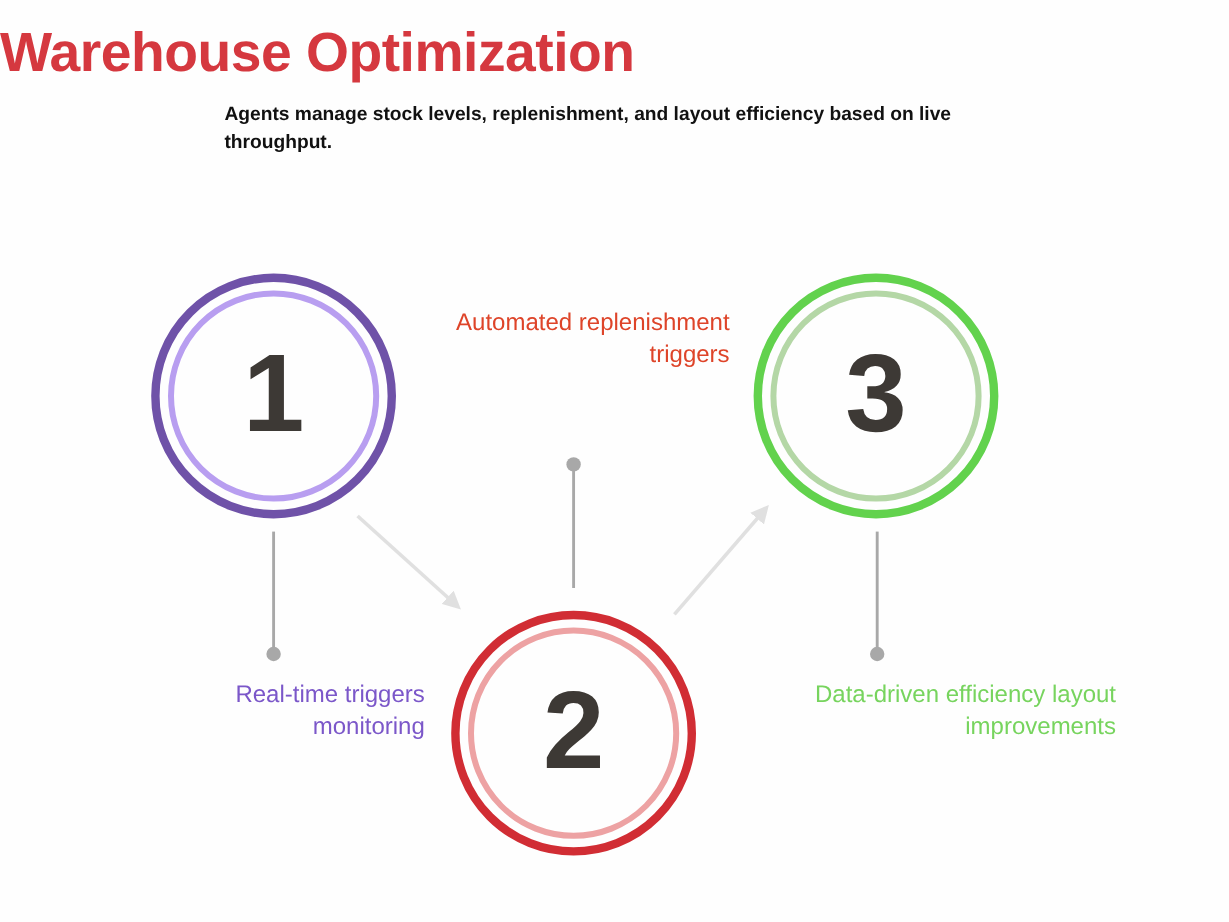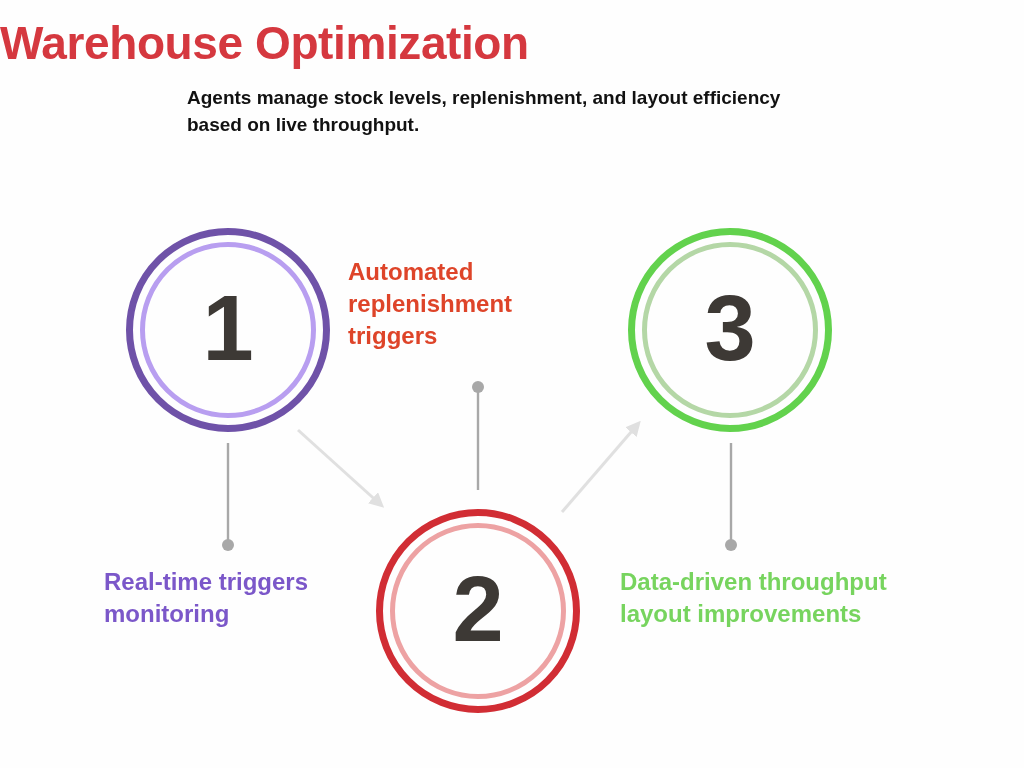--- a/index.html
+++ b/index.html
@@ -33,21 +33,21 @@
     font-size: 46px;
     font-weight: bold;
     color: #d5383f;
     letter-spacing: -0.4px;
     line-height: 1.12;
     margin: 0;
   }
   .subtitle {
     margin: 14px auto 0 auto;
     width: 650px;
-    font-size: 19px;
+    font-size: 16px;
     font-weight: bold;
     color: #111111;
     line-height: 1.44;
   }
 
   
   .connectors {
     position: absolute;
     left: 0;
     top: 0;
@@ -90,23 +90,23 @@
     box-sizing: border-box;
   }
 
   #node-1 { left: 126px; top: 228px; }
   #node-2 { left: 376px; top: 509px; }
   #node-3 { left: 628px; top: 228px; }
 
   
   .caption {
     position: absolute;
-    text-align: left;
-    font-size: 24px;
-    font-weight: bold;
+    text-align: right;
+    font-size: 20px;
+    font-weight: normal;
     line-height: 1.33;
   }
   #caption-1 { left: 104px;  top: 566px; width: 250px; }
   #caption-2 { left: 348px;  top: 256px; width: 260px; }
   #caption-3 { left: 620px;  top: 566px; width: 310px; }
 </style>
 </head>
 <body>
 
 <div id="infographic" style="background: rgb(254, 254, 254);">
@@ -150,15 +150,15 @@
   </div>
 
   <div class="node" id="node-3">
     <div class="ring-outer" style="border-color: rgb(98, 210, 77);"></div>
     <div class="ring-inner" style="border-color: rgb(180, 215, 166);"></div>
     <div class="node-number" style="color: rgb(61, 57, 53);">3</div>
   </div>
 
   <div class="caption" id="caption-1" style="color: rgb(123, 87, 201);">Real-time triggers monitoring</div>
   <div class="caption" id="caption-2" style="color: rgb(222, 68, 41);">Automated replenishment triggers</div>
-  <div class="caption" id="caption-3" style="color: rgb(119, 212, 94);">Data-driven throughput layout improvements</div>
+  <div class="caption" id="caption-3" style="color: rgb(119, 212, 94);">Data-driven efficiency layout improvements</div>
 
 </div>
 
 </body></html>

